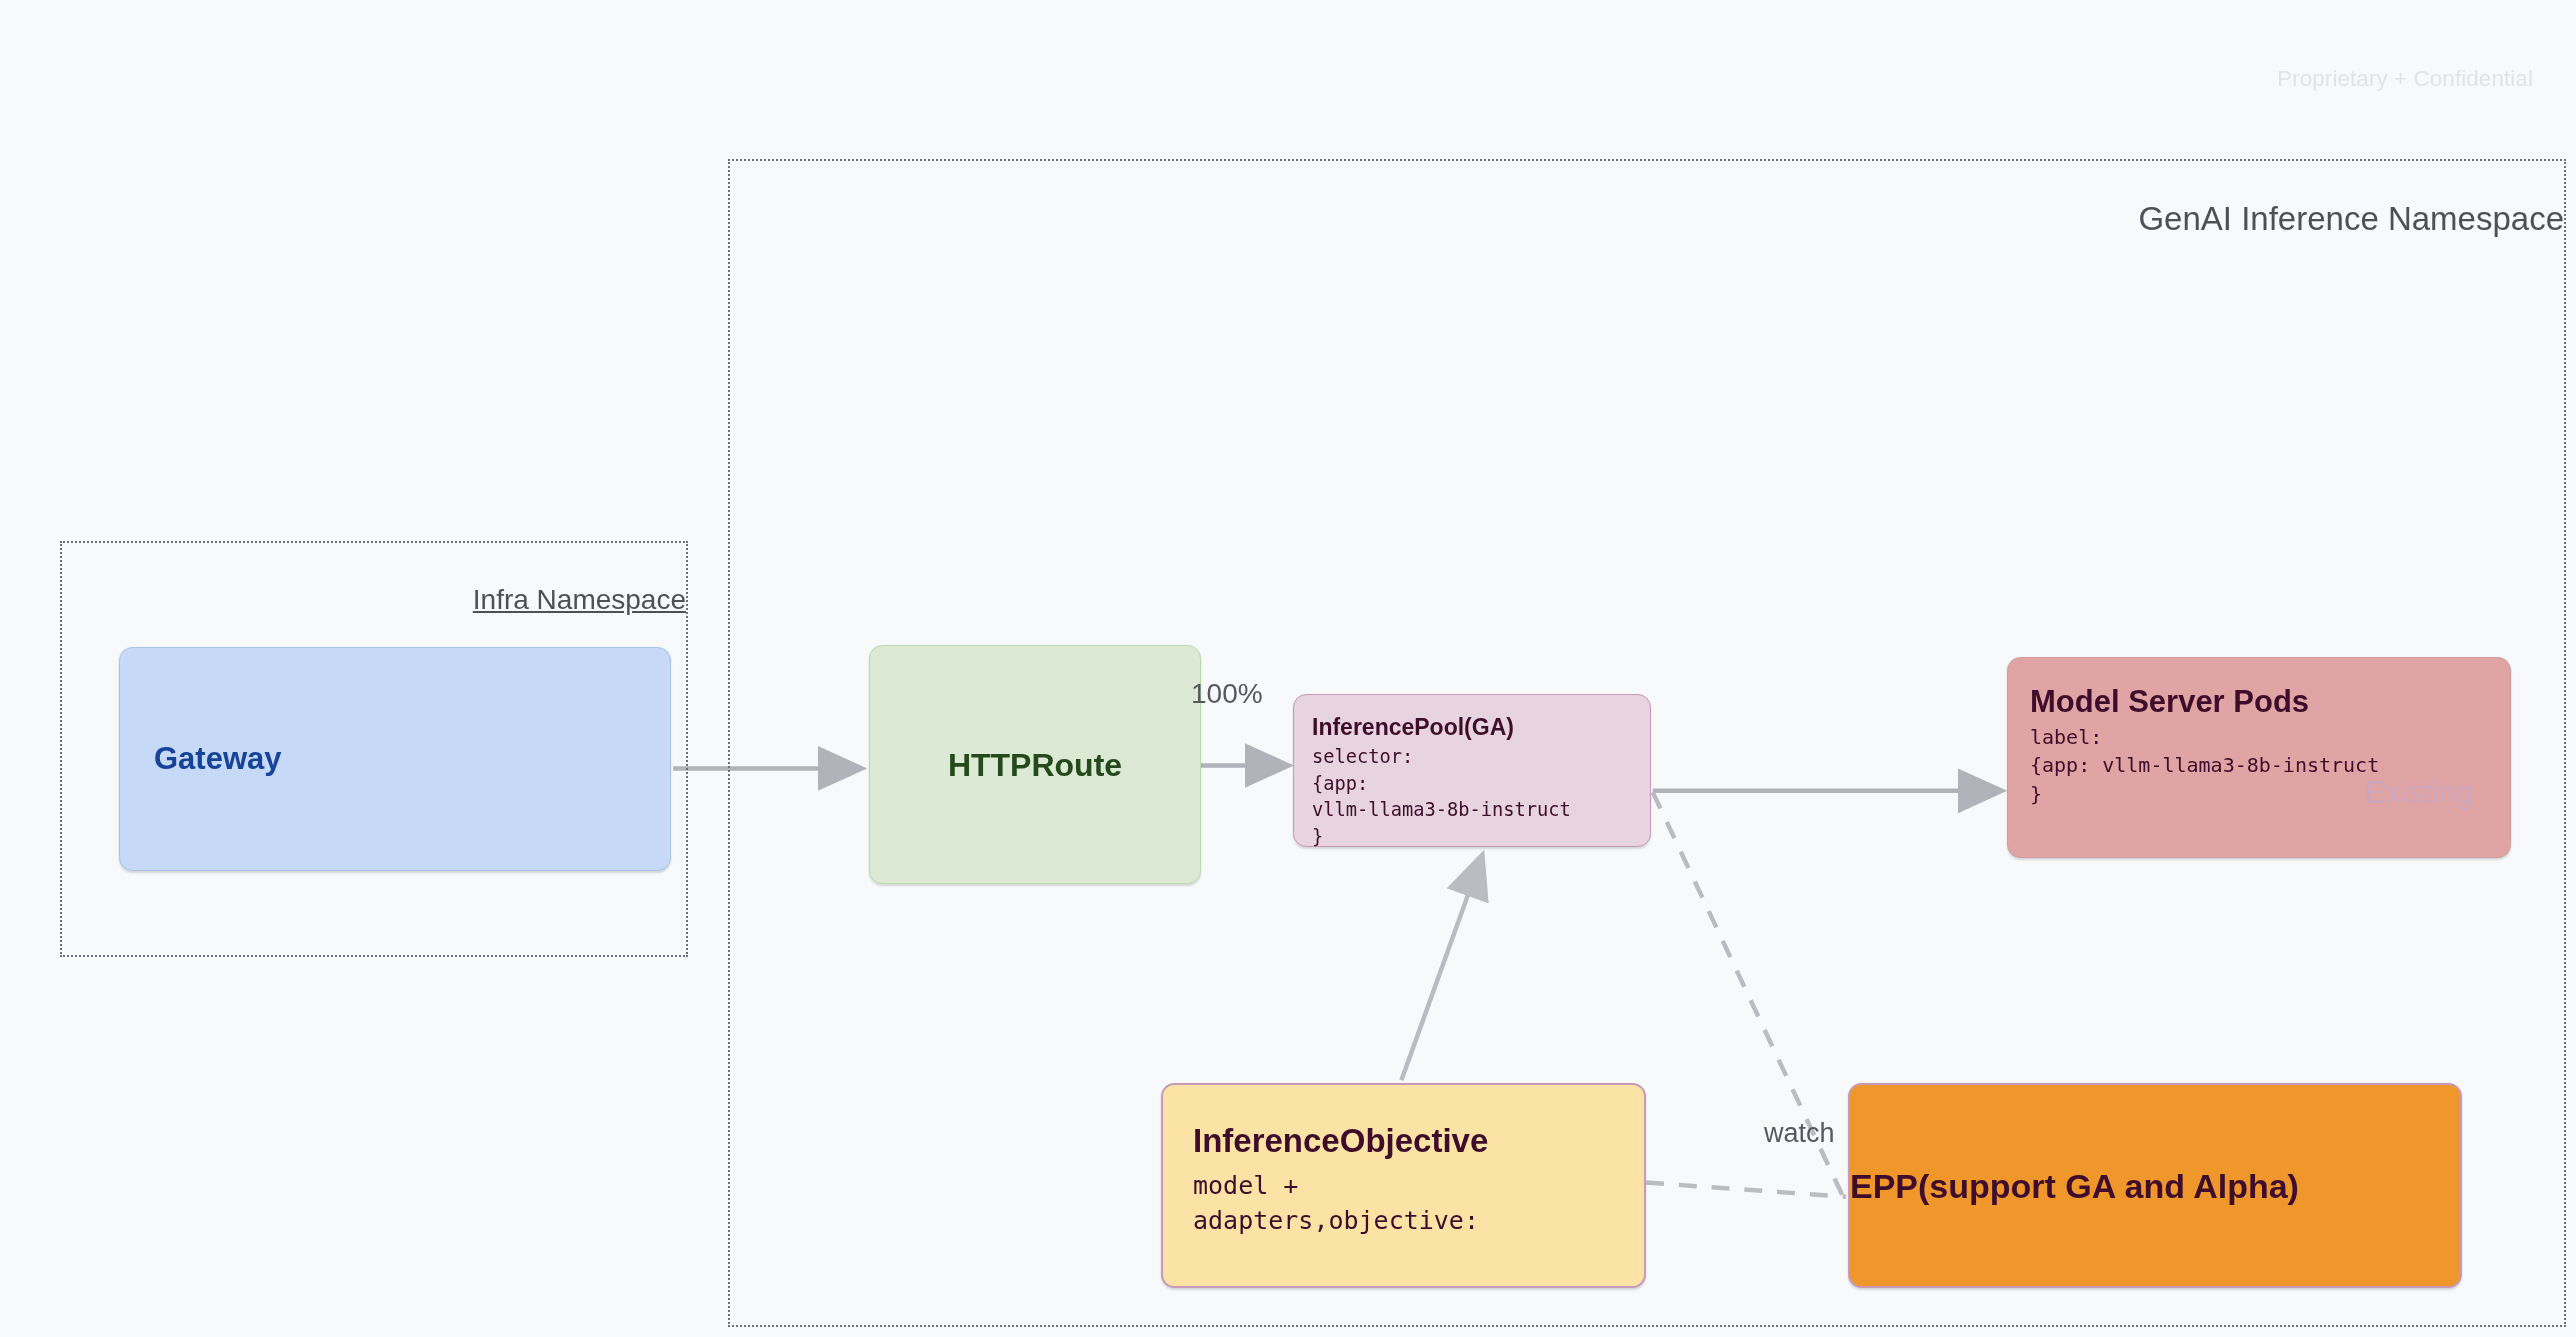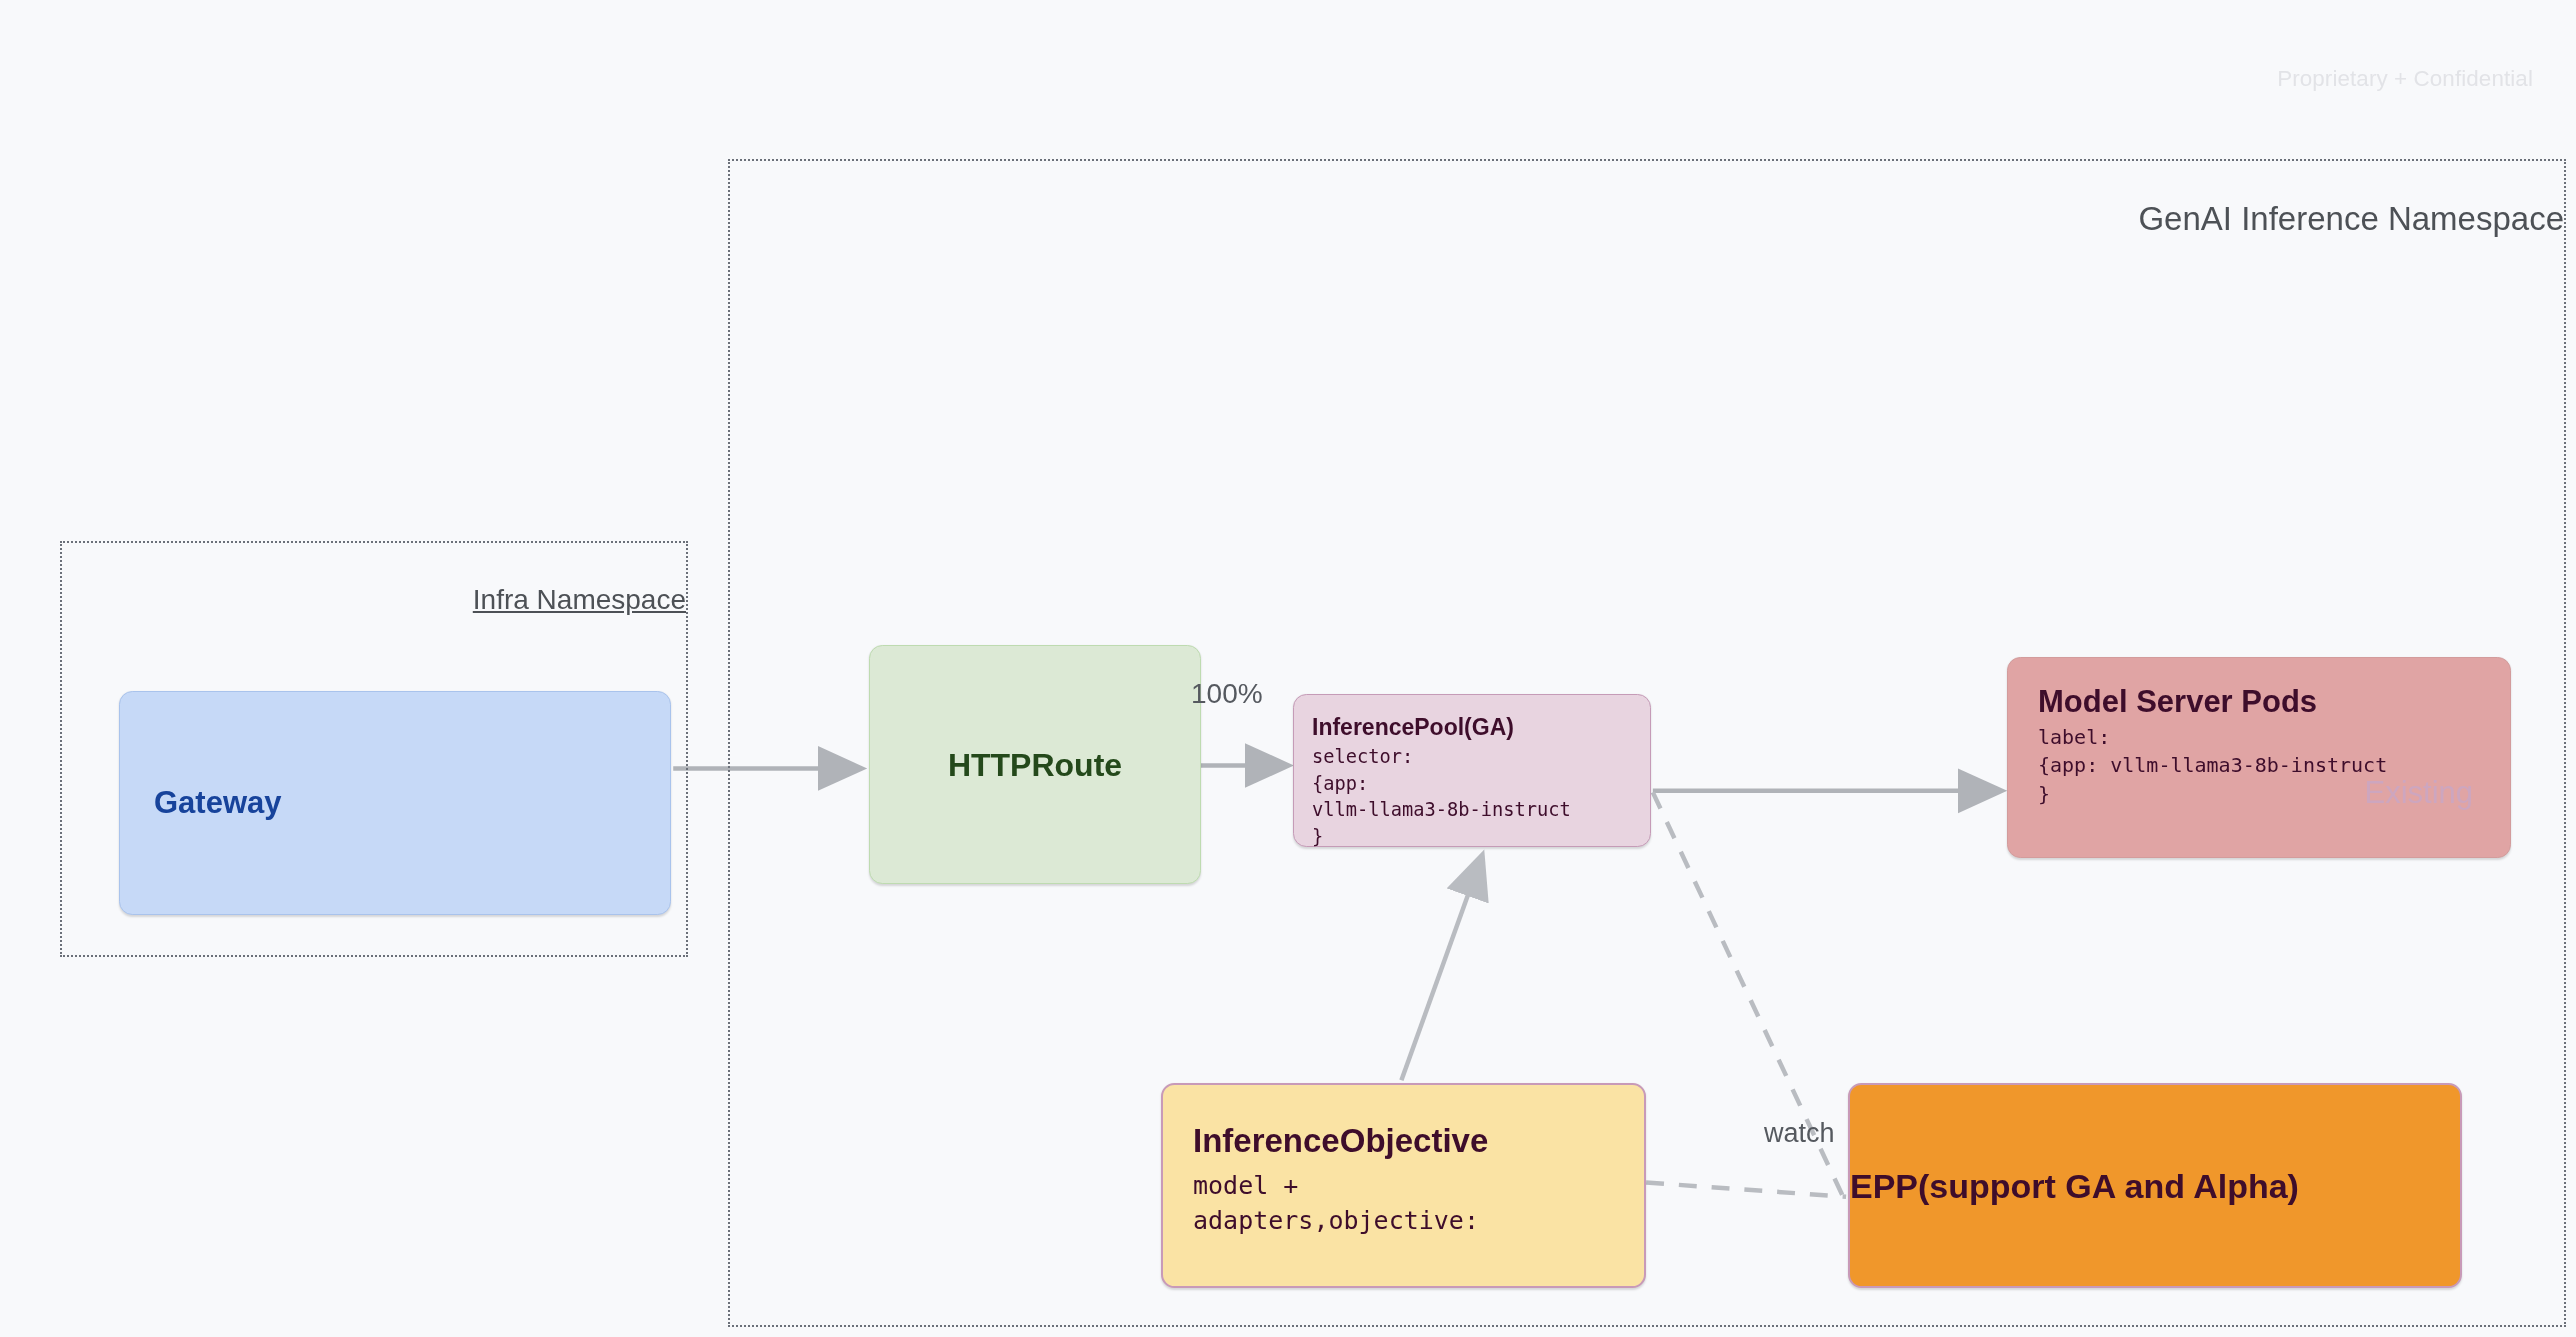--- a/index.html
+++ b/index.html
@@ -84,21 +84,21 @@
   .node .code {
     font-family: "DejaVu Sans Mono", "Liberation Mono", monospace;
     display: block;
     white-space: pre;
     line-height: 1.42;
   }
 
   
   .n-gateway {
     left: 119px;
-    top: 691px;
+    top: 647px;
     width: 552px;
     height: 224px;
     background: #c6d9f7;
     border: 1.5px solid #a9c3ec;
   }
   .n-gateway .title {
     position: absolute;
     left: 34px;
     top: 50%;
     transform: translateY(-50%);
@@ -147,21 +147,21 @@
   }
 
   
   .n-pods {
     left: 2007px;
     top: 657px;
     width: 504px;
     height: 201px;
     background: #e0a4a4;
     border: 1.5px solid #d39c9c;
-    padding: 26px 0 0 30px;
+    padding: 26px 0 0 22px;
   }
   .n-pods .title {
     font-size: 31px;
     color: #3e0d2b;
     margin-bottom: 3px;
   }
   .n-pods .code {
     font-size: 20px;
     color: #3e0d2b;
   }

